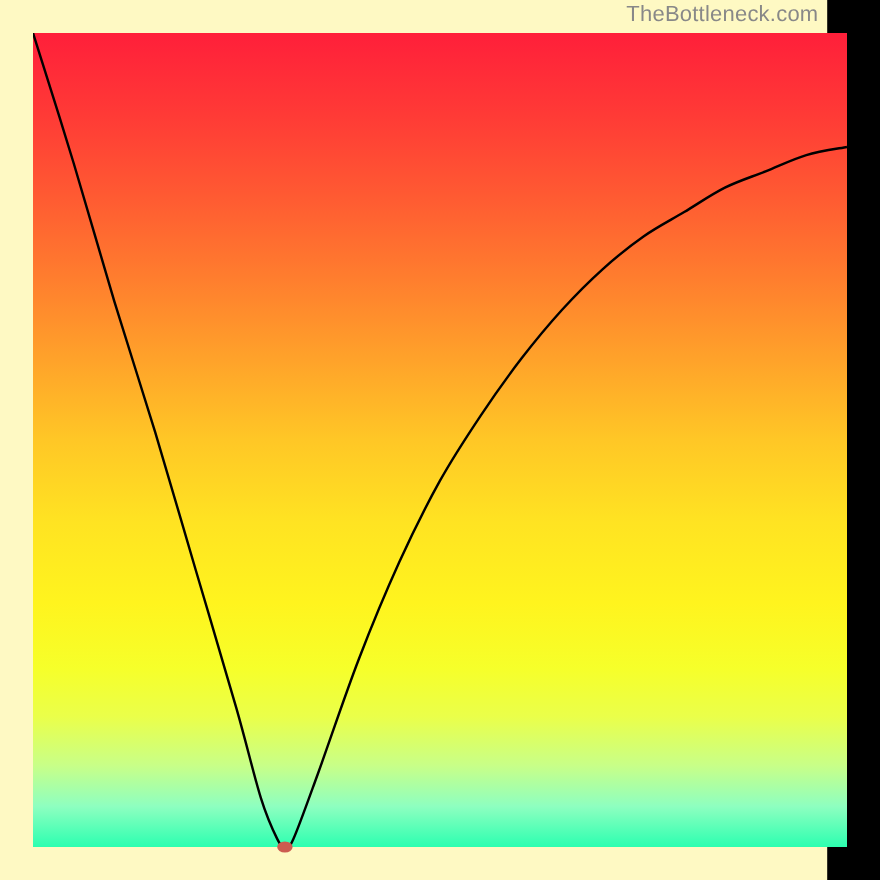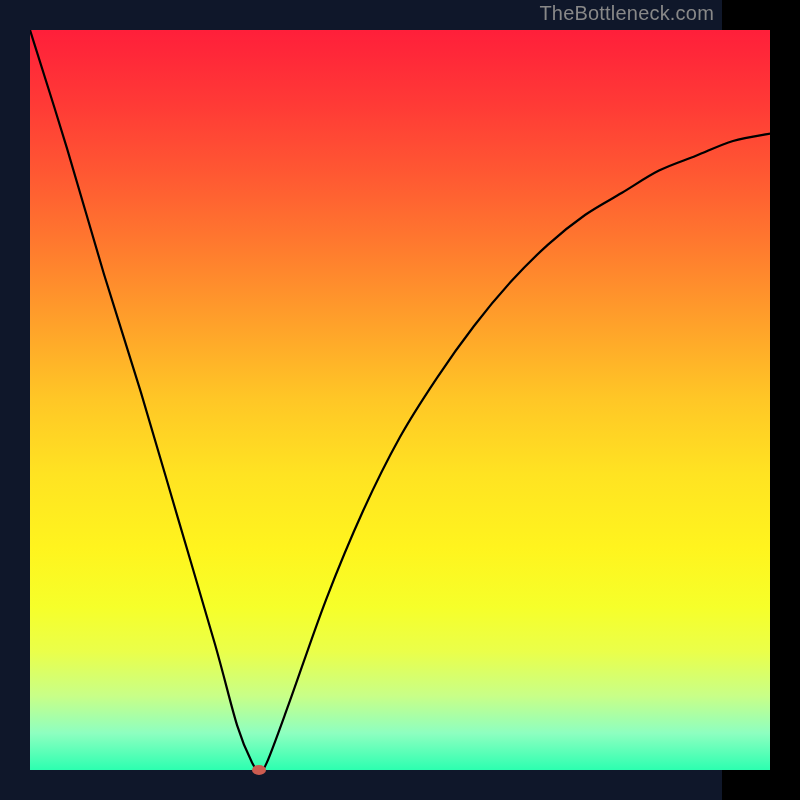--- a/index.html
+++ b/index.html
@@ -8,21 +8,22 @@
     width: 800px;
     height: 800px;
     background: #000;
     font-family: Arial, Helvetica, sans-serif;
     overflow: hidden;
   }
   .frame {
     position: relative;
     width: 722px;
     height: 800px;
-    background: #0f172a;
+    background: #fef9c3;
+    padding-left: 30px;
   }
   .plot-area {
     position: absolute;
     left: 30px;
     top: 30px;
     width: 740px;
     height: 740px;
     background: linear-gradient(to bottom,
       #ff1f3a 0%,
       #ff3a36 10%,

